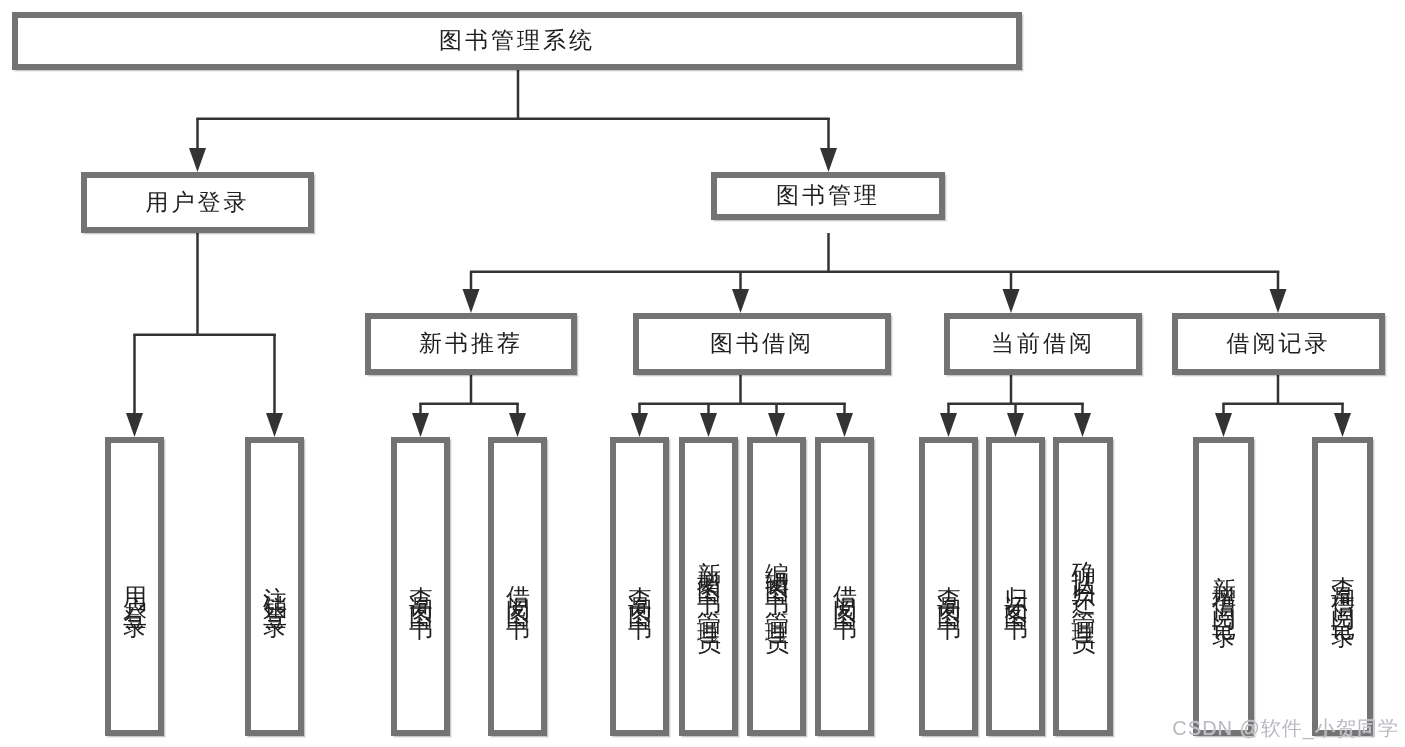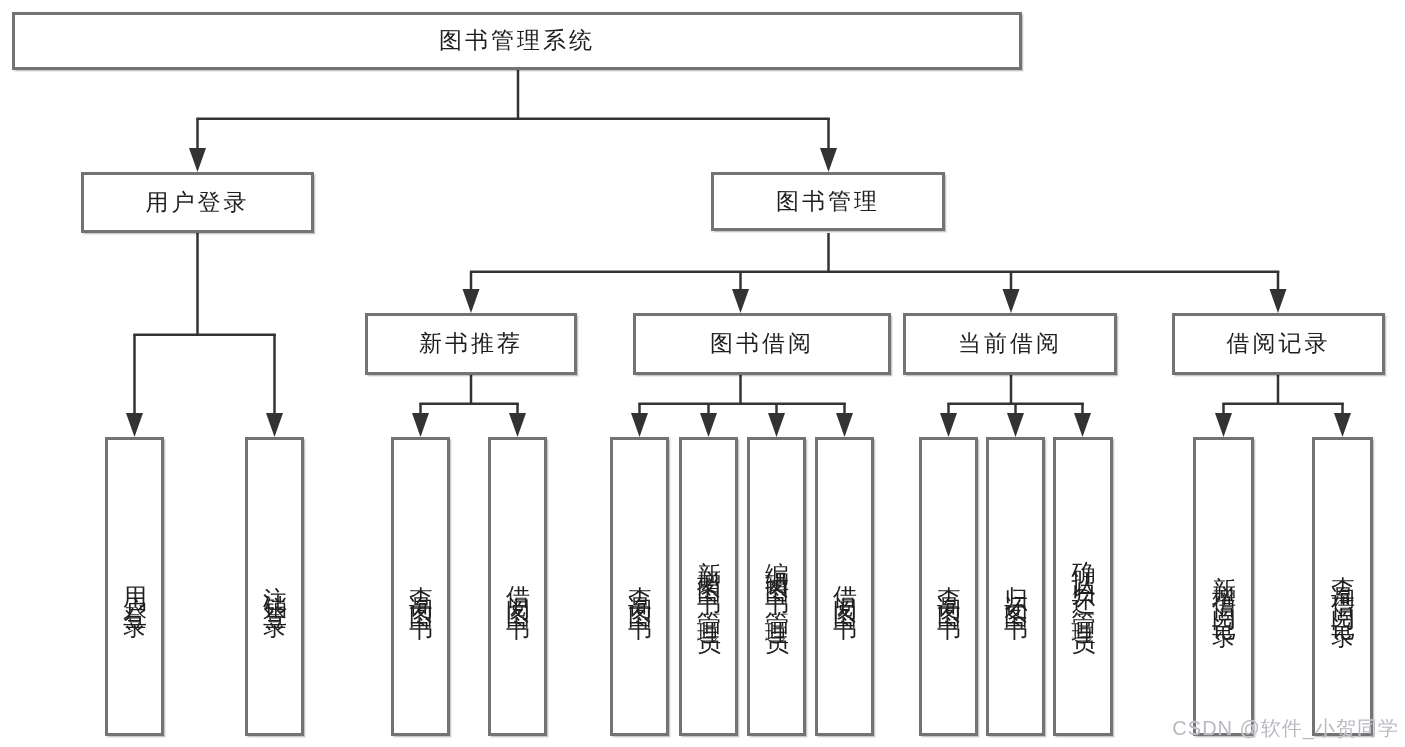--- a/index.html
+++ b/index.html
@@ -23,21 +23,21 @@
     position: absolute;
     left: 0;
     top: 0;
     width: 1405px;
     height: 747px;
   }
   .node {
     position: absolute;
     box-sizing: border-box;
     background: #ffffff;
-    border: 3px solid #737373;
+    border: 6px solid #737373;
     box-shadow: 1.5px 1.5px 1.5px rgba(0,0,0,0.22);
     color: #1f1f1f;
     display: flex;
     align-items: center;
     justify-content: center;
     text-align: center;
     line-height: 1.2;
   }
   .h {
     font-size: 23px;
@@ -45,24 +45,24 @@
   }
   .v {
     writing-mode: vertical-rl;
     text-orientation: mixed;
     font-size: 24px;
     letter-spacing: 10px;
   }
   
   .root        { left: 12px;   top: 12px;  width: 1010px; height: 58px; }
   .b-user      { left: 81px;   top: 172px; width: 233px;  height: 61px; }
-  .b-book      { left: 711px;  top: 172px; width: 234px;  height: 59px; }
+  .b-book      { left: 711px;  top: 172px; width: 234px;  height: 48px; }
   .s-new       { left: 365px;  top: 313px; width: 212px;  height: 62px; }
   .s-borrow    { left: 633px;  top: 313px; width: 258px;  height: 62px; }
-  .s-current   { left: 903px;  top: 313px; width: 214px;  height: 62px; }
+  .s-current   { left: 944px;  top: 313px; width: 198px;  height: 62px; }
   .s-records   { left: 1172px; top: 313px; width: 213px;  height: 62px; }
   .leaf        { top: 437px;  width: 59px; height: 299px; }
   .l1  { left: 105px; }
   .l2  { left: 245px; }
   .l3  { left: 391px; }
   .l4  { left: 488px; }
   .l5  { left: 610px; }
   .l6  { left: 679px; }
   .l7  { left: 747px; }
   .l8  { left: 815px; }

